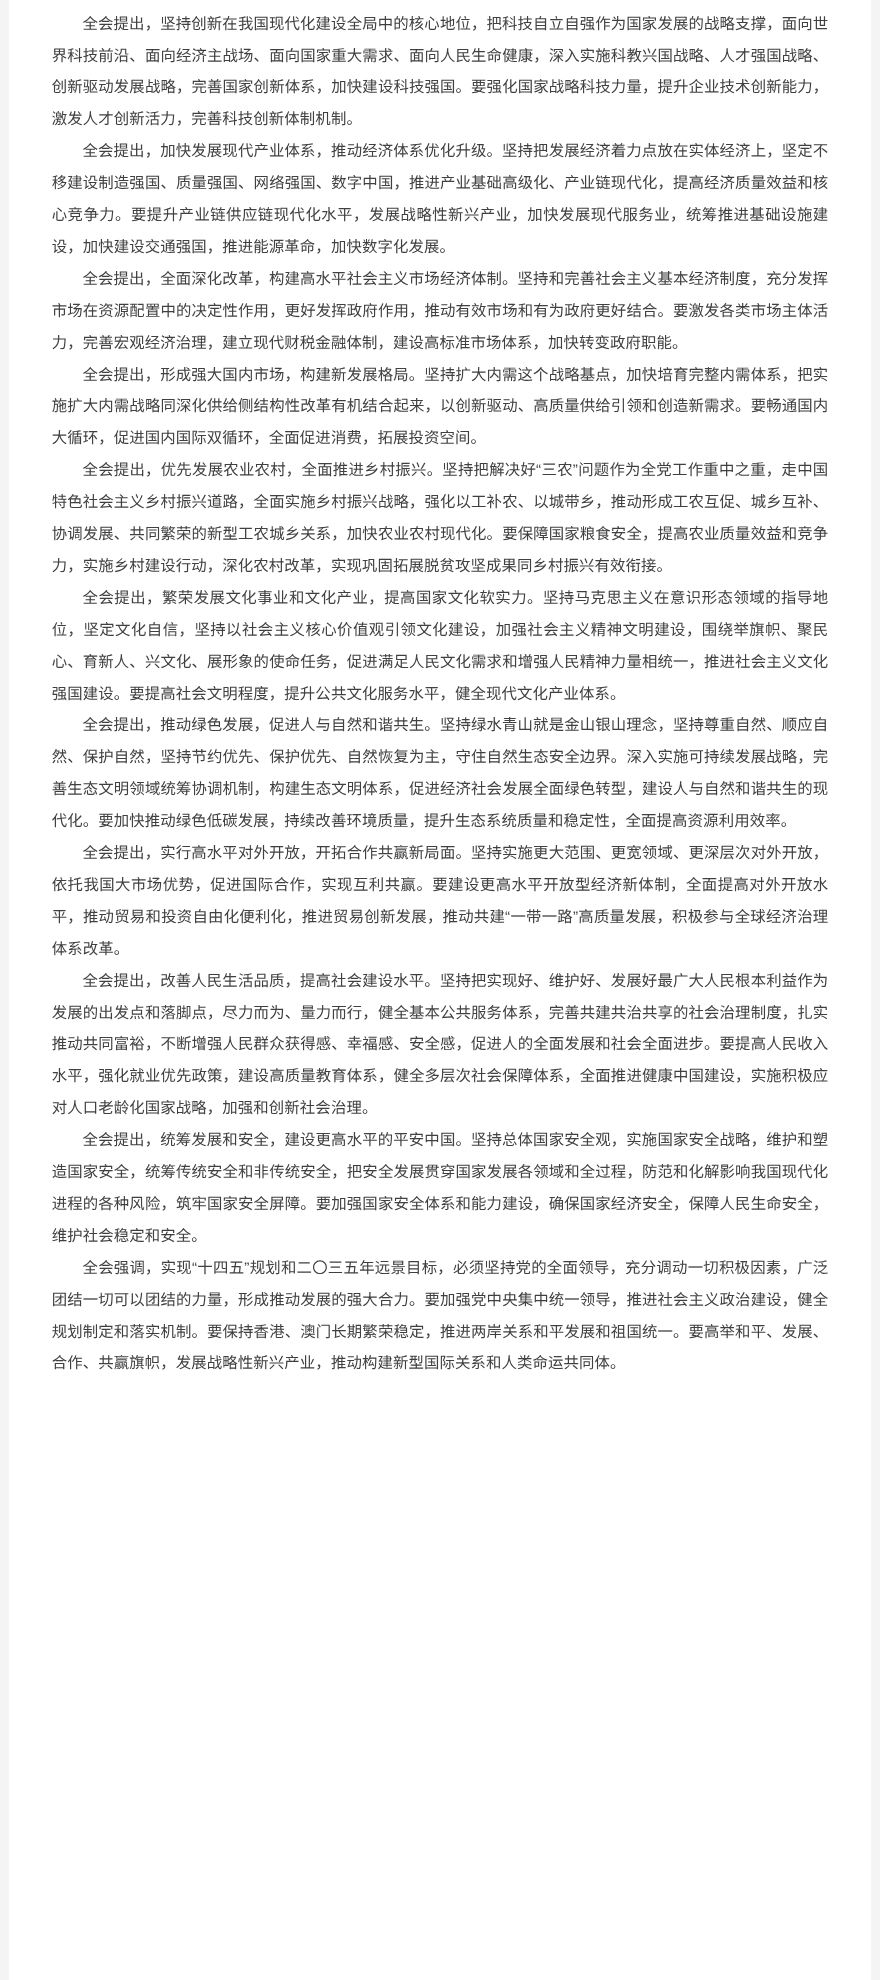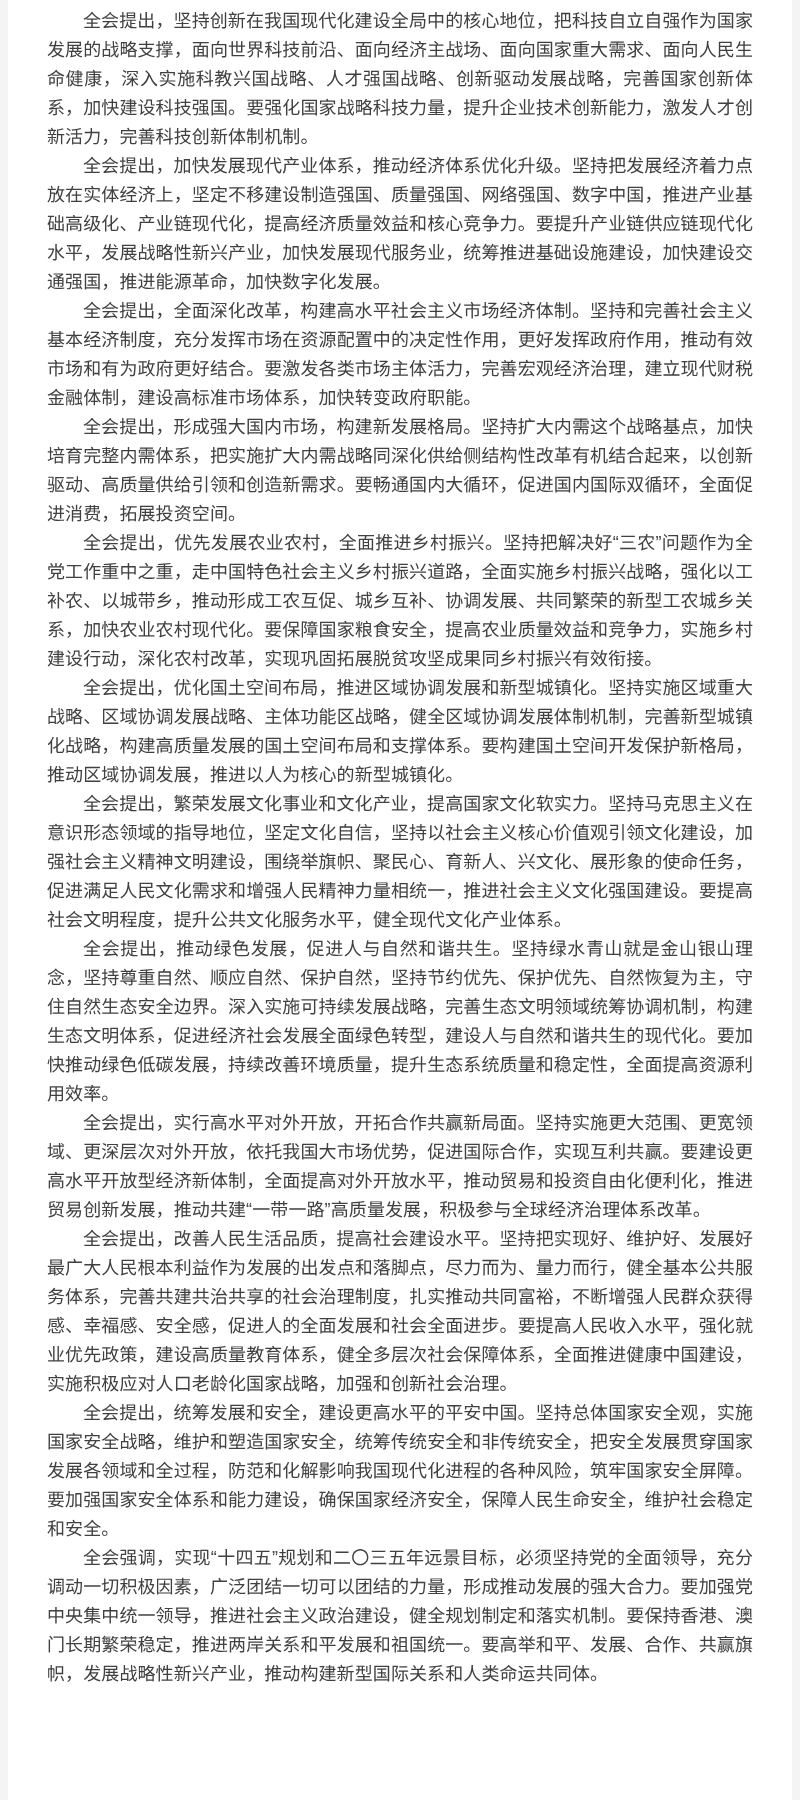--- a/index.html
+++ b/index.html
@@ -15,40 +15,39 @@
   }
   body { min-height: 1800px; }
   .page {
     width: 784px;
     min-height: 1800px;
     margin: 0 8px;
     background: var(--content-bg);
     padding: 7px 39px 24px 39px;
   }
   .doc p {
-    font-size: 18px;
+    font-size: 14px;
     line-height: 29px;
     color: var(--text-color);
     text-align: justify;
     text-indent: 2em;
     letter-spacing: 0.1px;
     word-break: break-all;
   }
 </style>
 </head>
 <body>
 
 <div class="page">
   <article class="doc">
     <p>全会提出，坚持创新在我国现代化建设全局中的核心地位，把科技自立自强作为国家发展的战略支撑，面向世界科技前沿、面向经济主战场、面向国家重大需求、面向人民生命健康，深入实施科教兴国战略、人才强国战略、创新驱动发展战略，完善国家创新体系，加快建设科技强国。要强化国家战略科技力量，提升企业技术创新能力，激发人才创新活力，完善科技创新体制机制。</p>
     <p>全会提出，加快发展现代产业体系，推动经济体系优化升级。坚持把发展经济着力点放在实体经济上，坚定不移建设制造强国、质量强国、网络强国、数字中国，推进产业基础高级化、产业链现代化，提高经济质量效益和核心竞争力。要提升产业链供应链现代化水平，发展战略性新兴产业，加快发展现代服务业，统筹推进基础设施建设，加快建设交通强国，推进能源革命，加快数字化发展。</p>
     <p>全会提出，全面深化改革，构建高水平社会主义市场经济体制。坚持和完善社会主义基本经济制度，充分发挥市场在资源配置中的决定性作用，更好发挥政府作用，推动有效市场和有为政府更好结合。要激发各类市场主体活力，完善宏观经济治理，建立现代财税金融体制，建设高标准市场体系，加快转变政府职能。</p>
     <p>全会提出，形成强大国内市场，构建新发展格局。坚持扩大内需这个战略基点，加快培育完整内需体系，把实施扩大内需战略同深化供给侧结构性改革有机结合起来，以创新驱动、高质量供给引领和创造新需求。要畅通国内大循环，促进国内国际双循环，全面促进消费，拓展投资空间。</p>
     <p>全会提出，优先发展农业农村，全面推进乡村振兴。坚持把解决好“三农”问题作为全党工作重中之重，走中国特色社会主义乡村振兴道路，全面实施乡村振兴战略，强化以工补农、以城带乡，推动形成工农互促、城乡互补、协调发展、共同繁荣的新型工农城乡关系，加快农业农村现代化。要保障国家粮食安全，提高农业质量效益和竞争力，实施乡村建设行动，深化农村改革，实现巩固拓展脱贫攻坚成果同乡村振兴有效衔接。</p>
-    <p>全会提出，优化国土空间布局，推进区域协调发展和新型城镇化。坚持实施区域重大战略、区域协调发展战略、主体功能区战略，健全区域协调发展体制机制，完善新型城镇化战略，构建高质量发展的国土空间布局和支撑体系。要构建国土空间开发保护新格局，推动区域协调发展，推进以人为核心的新型城镇化。</p>
     <p>全会提出，繁荣发展文化事业和文化产业，提高国家文化软实力。坚持马克思主义在意识形态领域的指导地位，坚定文化自信，坚持以社会主义核心价值观引领文化建设，加强社会主义精神文明建设，围绕举旗帜、聚民心、育新人、兴文化、展形象的使命任务，促进满足人民文化需求和增强人民精神力量相统一，推进社会主义文化强国建设。要提高社会文明程度，提升公共文化服务水平，健全现代文化产业体系。</p>
     <p>全会提出，推动绿色发展，促进人与自然和谐共生。坚持绿水青山就是金山银山理念，坚持尊重自然、顺应自然、保护自然，坚持节约优先、保护优先、自然恢复为主，守住自然生态安全边界。深入实施可持续发展战略，完善生态文明领域统筹协调机制，构建生态文明体系，促进经济社会发展全面绿色转型，建设人与自然和谐共生的现代化。要加快推动绿色低碳发展，持续改善环境质量，提升生态系统质量和稳定性，全面提高资源利用效率。</p>
     <p>全会提出，实行高水平对外开放，开拓合作共赢新局面。坚持实施更大范围、更宽领域、更深层次对外开放，依托我国大市场优势，促进国际合作，实现互利共赢。要建设更高水平开放型经济新体制，全面提高对外开放水平，推动贸易和投资自由化便利化，推进贸易创新发展，推动共建“一带一路”高质量发展，积极参与全球经济治理体系改革。</p>
     <p>全会提出，改善人民生活品质，提高社会建设水平。坚持把实现好、维护好、发展好最广大人民根本利益作为发展的出发点和落脚点，尽力而为、量力而行，健全基本公共服务体系，完善共建共治共享的社会治理制度，扎实推动共同富裕，不断增强人民群众获得感、幸福感、安全感，促进人的全面发展和社会全面进步。要提高人民收入水平，强化就业优先政策，建设高质量教育体系，健全多层次社会保障体系，全面推进健康中国建设，实施积极应对人口老龄化国家战略，加强和创新社会治理。</p>
     <p>全会提出，统筹发展和安全，建设更高水平的平安中国。坚持总体国家安全观，实施国家安全战略，维护和塑造国家安全，统筹传统安全和非传统安全，把安全发展贯穿国家发展各领域和全过程，防范和化解影响我国现代化进程的各种风险，筑牢国家安全屏障。要加强国家安全体系和能力建设，确保国家经济安全，保障人民生命安全，维护社会稳定和安全。</p>
     <p>全会强调，实现“十四五”规划和二〇三五年远景目标，必须坚持党的全面领导，充分调动一切积极因素，广泛团结一切可以团结的力量，形成推动发展的强大合力。要加强党中央集中统一领导，推进社会主义政治建设，健全规划制定和落实机制。要保持香港、澳门长期繁荣稳定，推进两岸关系和平发展和祖国统一。要高举和平、发展、合作、共赢旗帜，发展战略性新兴产业，推动构建新型国际关系和人类命运共同体。</p>
   </article>
 </div>
 
 </body></html>

